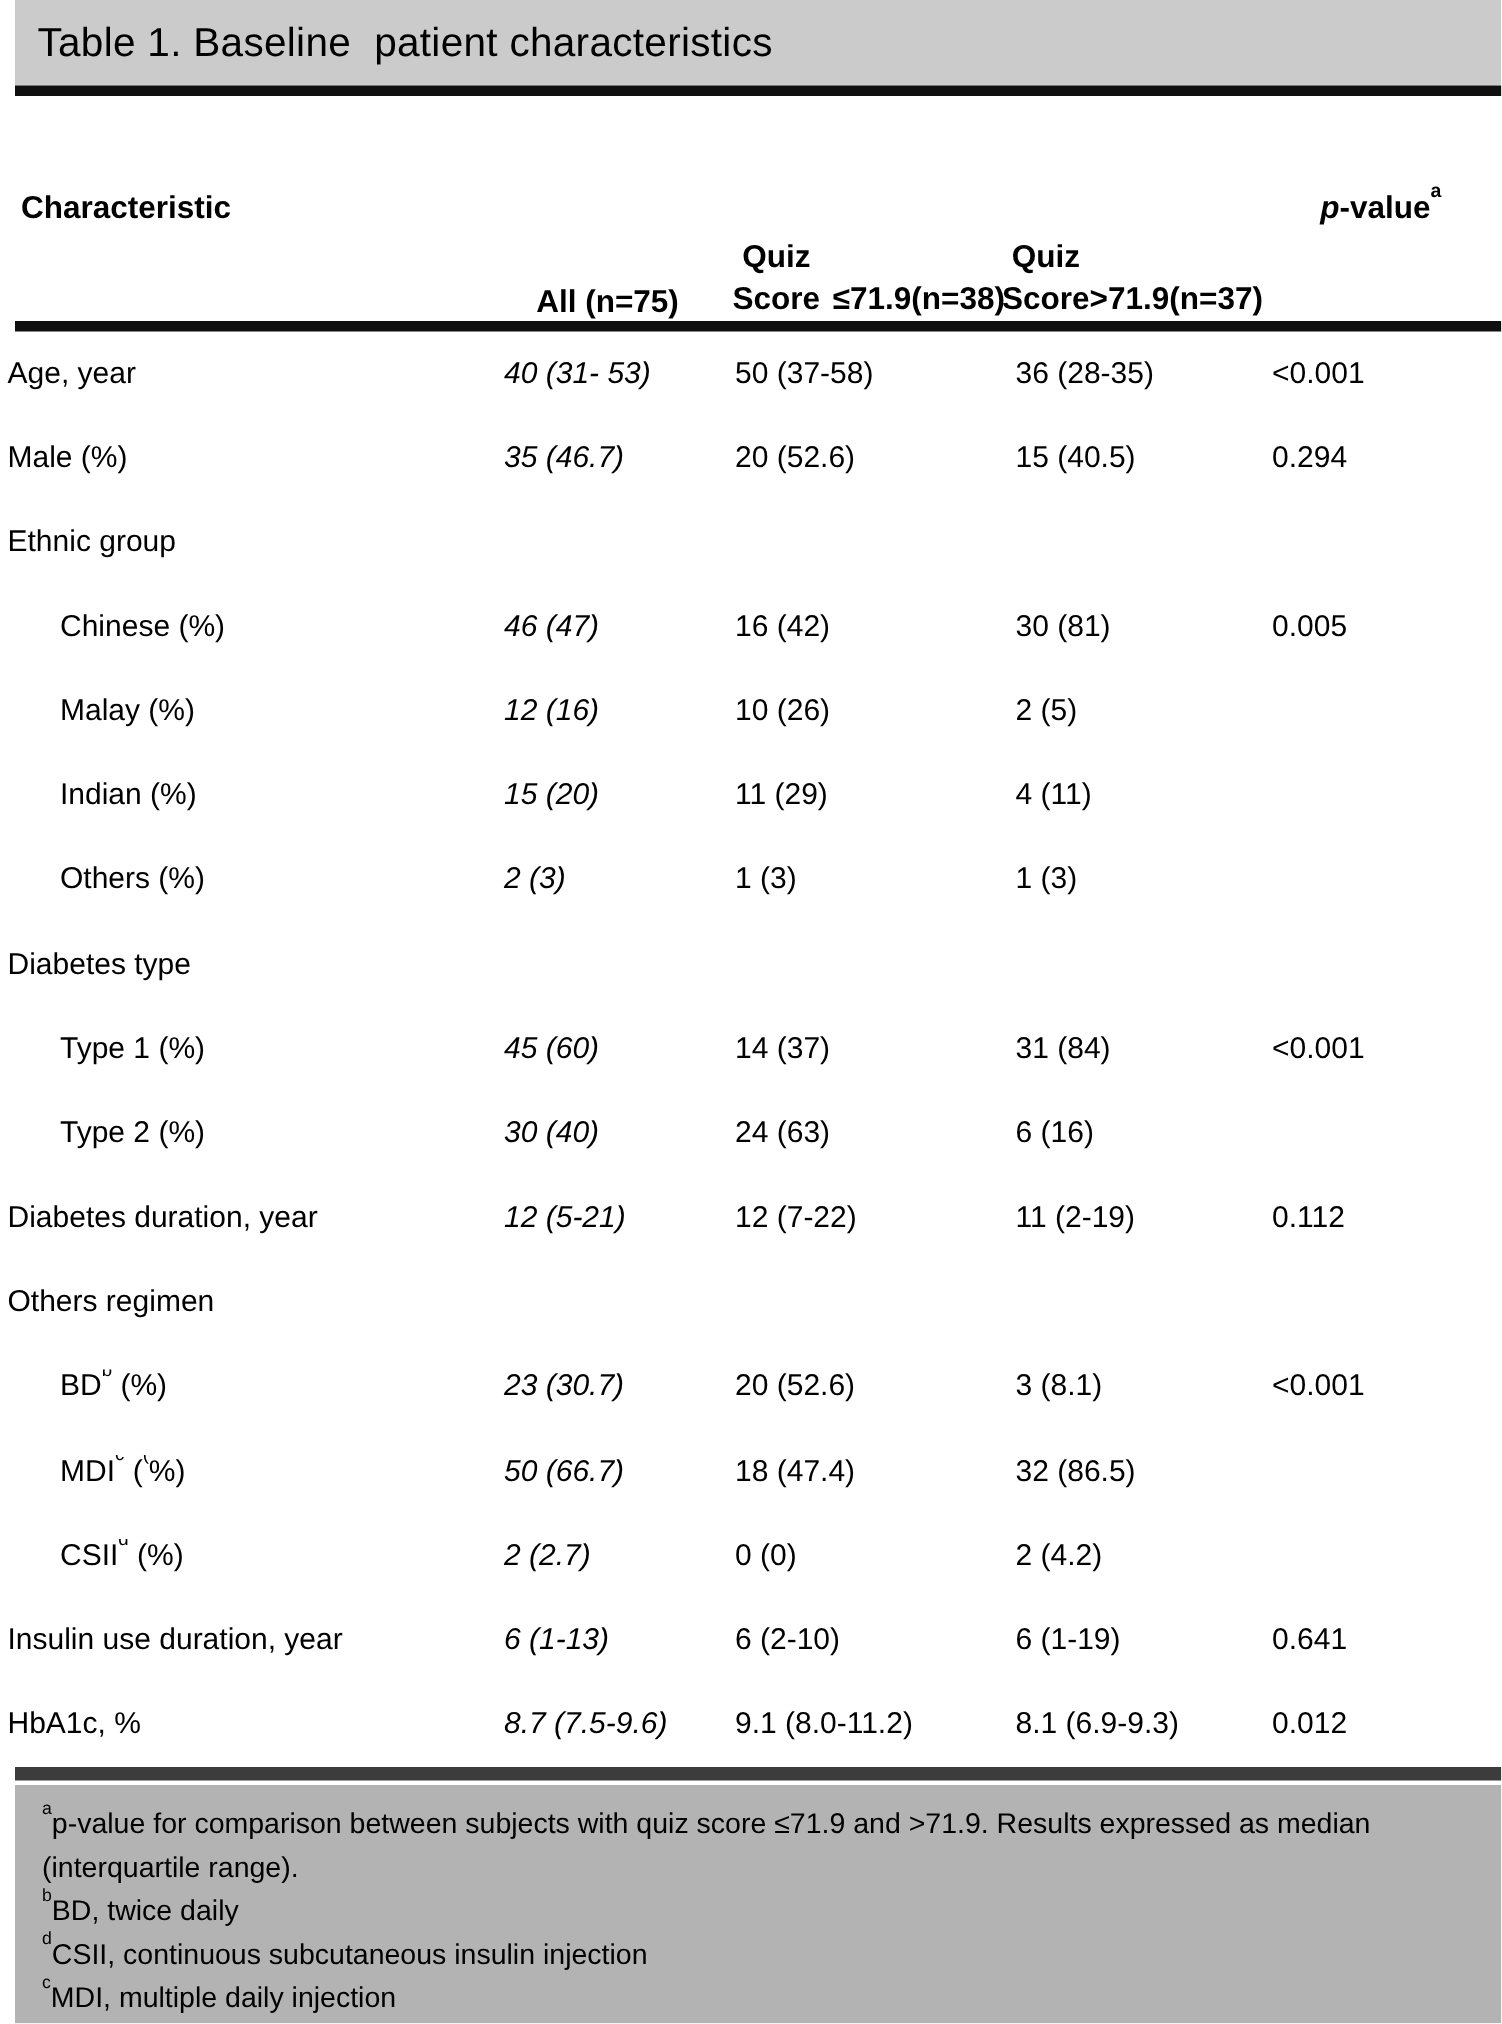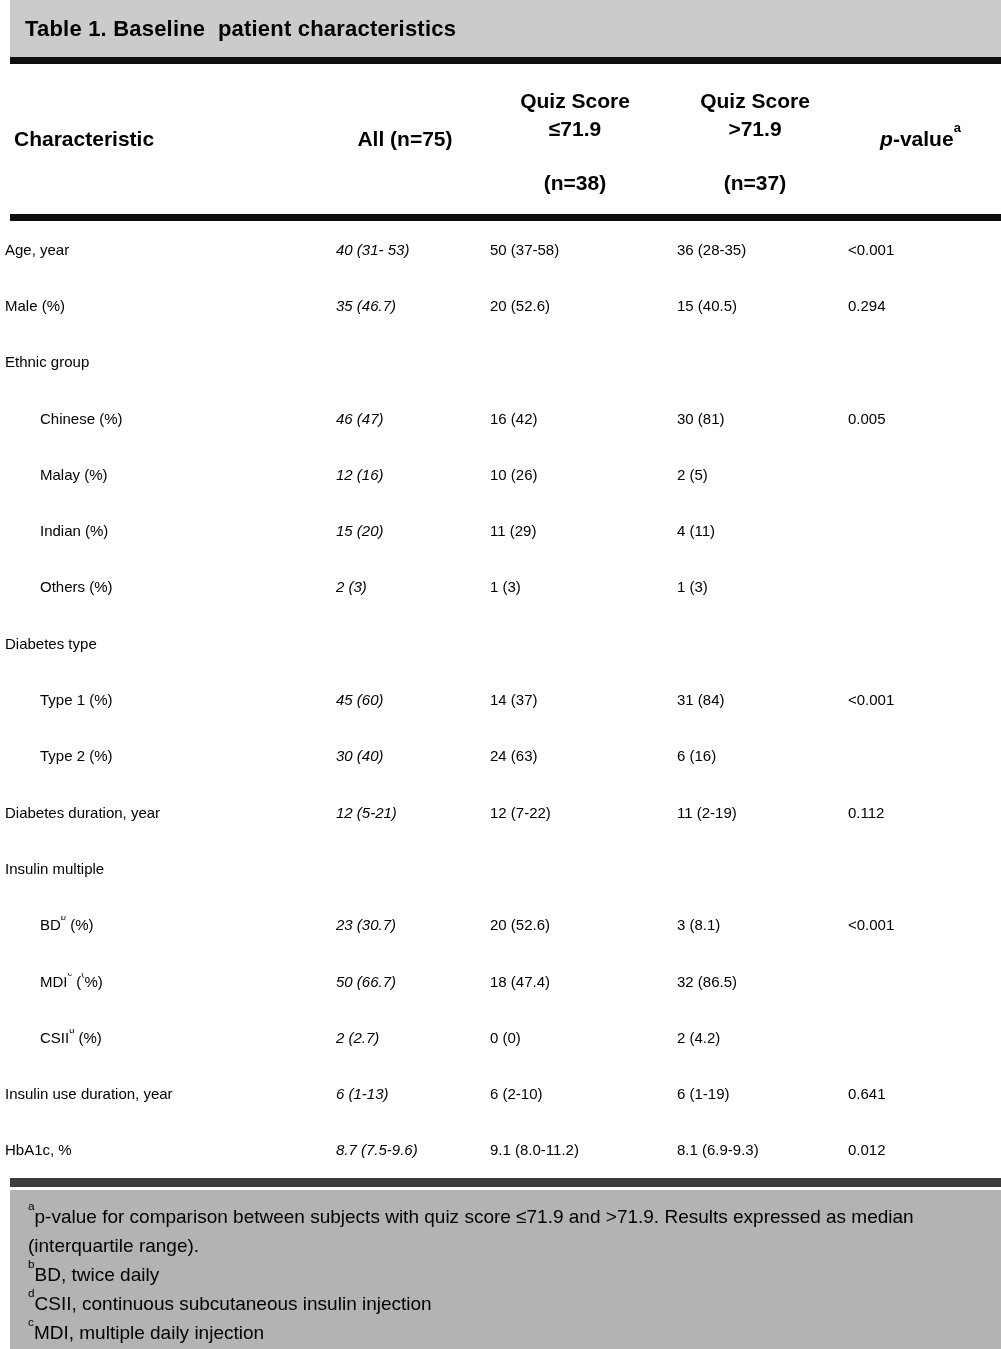--- a/index.html
+++ b/index.html
@@ -6,41 +6,41 @@
   html,body { background:#fff; }
   .page {
     position:relative; width:1001px; height:1349px; overflow:hidden;
     background:#ffffff; color:#000;
     font-family:"Liberation Sans", sans-serif;
   }
   .title-band {
     position:absolute; left:10px; right:0; top:0; height:57px;
     background:#cbcbcb; display:flex; align-items:center; padding-left:15px;
   }
-  .table-title { font-weight:bold; font-size:22px; white-space:pre-wrap; letter-spacing:0.2px; }
+  .table-title { font-weight:normal; font-size:27px; white-space:pre-wrap; letter-spacing:0.2px; }
   .rule-top  { position:absolute; left:10px; right:0; top:57px;  height:7px; background:#0f0f0f; }
   .rule-mid  { position:absolute; left:10px; right:0; top:214px; height:7px; background:#0f0f0f; }
   .rule-bot  { position:absolute; left:10px; right:0; top:1178px; height:9px; background:#3c3c3c; }
 
   .thead {
     position:absolute; left:0; top:64px; width:1001px; height:150px;
     display:flex; font-weight:bold; font-size:21px;
   }
   .hc { display:flex; flex-direction:column; align-items:center; justify-content:center; text-align:center; }
   .hc1 { width:330px; align-items:flex-start; text-align:left; padding-left:14px; }
-  .hc2 { width:150px; }
+  .hc2 { width:150px;justify-content:flex-end; }
   .hc3 { width:190px; }
   .hc4 { width:170px; }
   .hc5 { width:161px; }
-  .hstack { display:flex; flex-direction:column; align-items:center; padding-top:23px; height:100%; }
+  .hstack { display:flex; flex-direction:row; align-items:flex-end; padding-top:23px; height:100%; }
   .hstack .l { line-height:28px; }
   .hstack .l3 { margin-top:26px; }
 
   .tbody { position:absolute; left:0; top:221px; width:1001px; }
-  .row { display:flex; height:56.3px; align-items:center; font-size:15px;justify-content:flex-end; }
+  .row { display:flex; height:56.3px; align-items:center; font-size:20px;justify-content:flex-end; }
   .c { overflow:hidden; white-space:pre-wrap; }
   .c1 { width:330px; padding-left:5px; }
   .c1.indent { padding-left:40px; }
   .c2 { width:150px; padding-left:6px;font-style:italic; }
   .c3 { width:190px; padding-left:10px; }
   .c4 { width:170px; padding-left:7px; }
   .c5 { width:161px; padding-left:8px; }
 
   .footer {
     position:absolute; left:10px; right:0; top:1190px; bottom:0;
@@ -174,21 +174,21 @@
 
     <div class="row">
       <div class="c c1">Diabetes duration, year</div>
       <div class="c c2">12 (5-21)</div>
       <div class="c c3">12 (7-22)</div>
       <div class="c c4">11 (2-19)</div>
       <div class="c c5">0.112</div>
     </div>
 
     <div class="row">
-      <div class="c c1">Insulin multiple</div>
+      <div class="c c1">Others regimen</div>
       <div class="c c2"></div>
       <div class="c c3"></div>
       <div class="c c4"></div>
       <div class="c c5"></div>
     </div>
 
     <div class="row">
       <div class="c c1 indent">BD<sup>b</sup> (%)</div>
       <div class="c c2">23 (30.7)</div>
       <div class="c c3">20 (52.6)</div>

